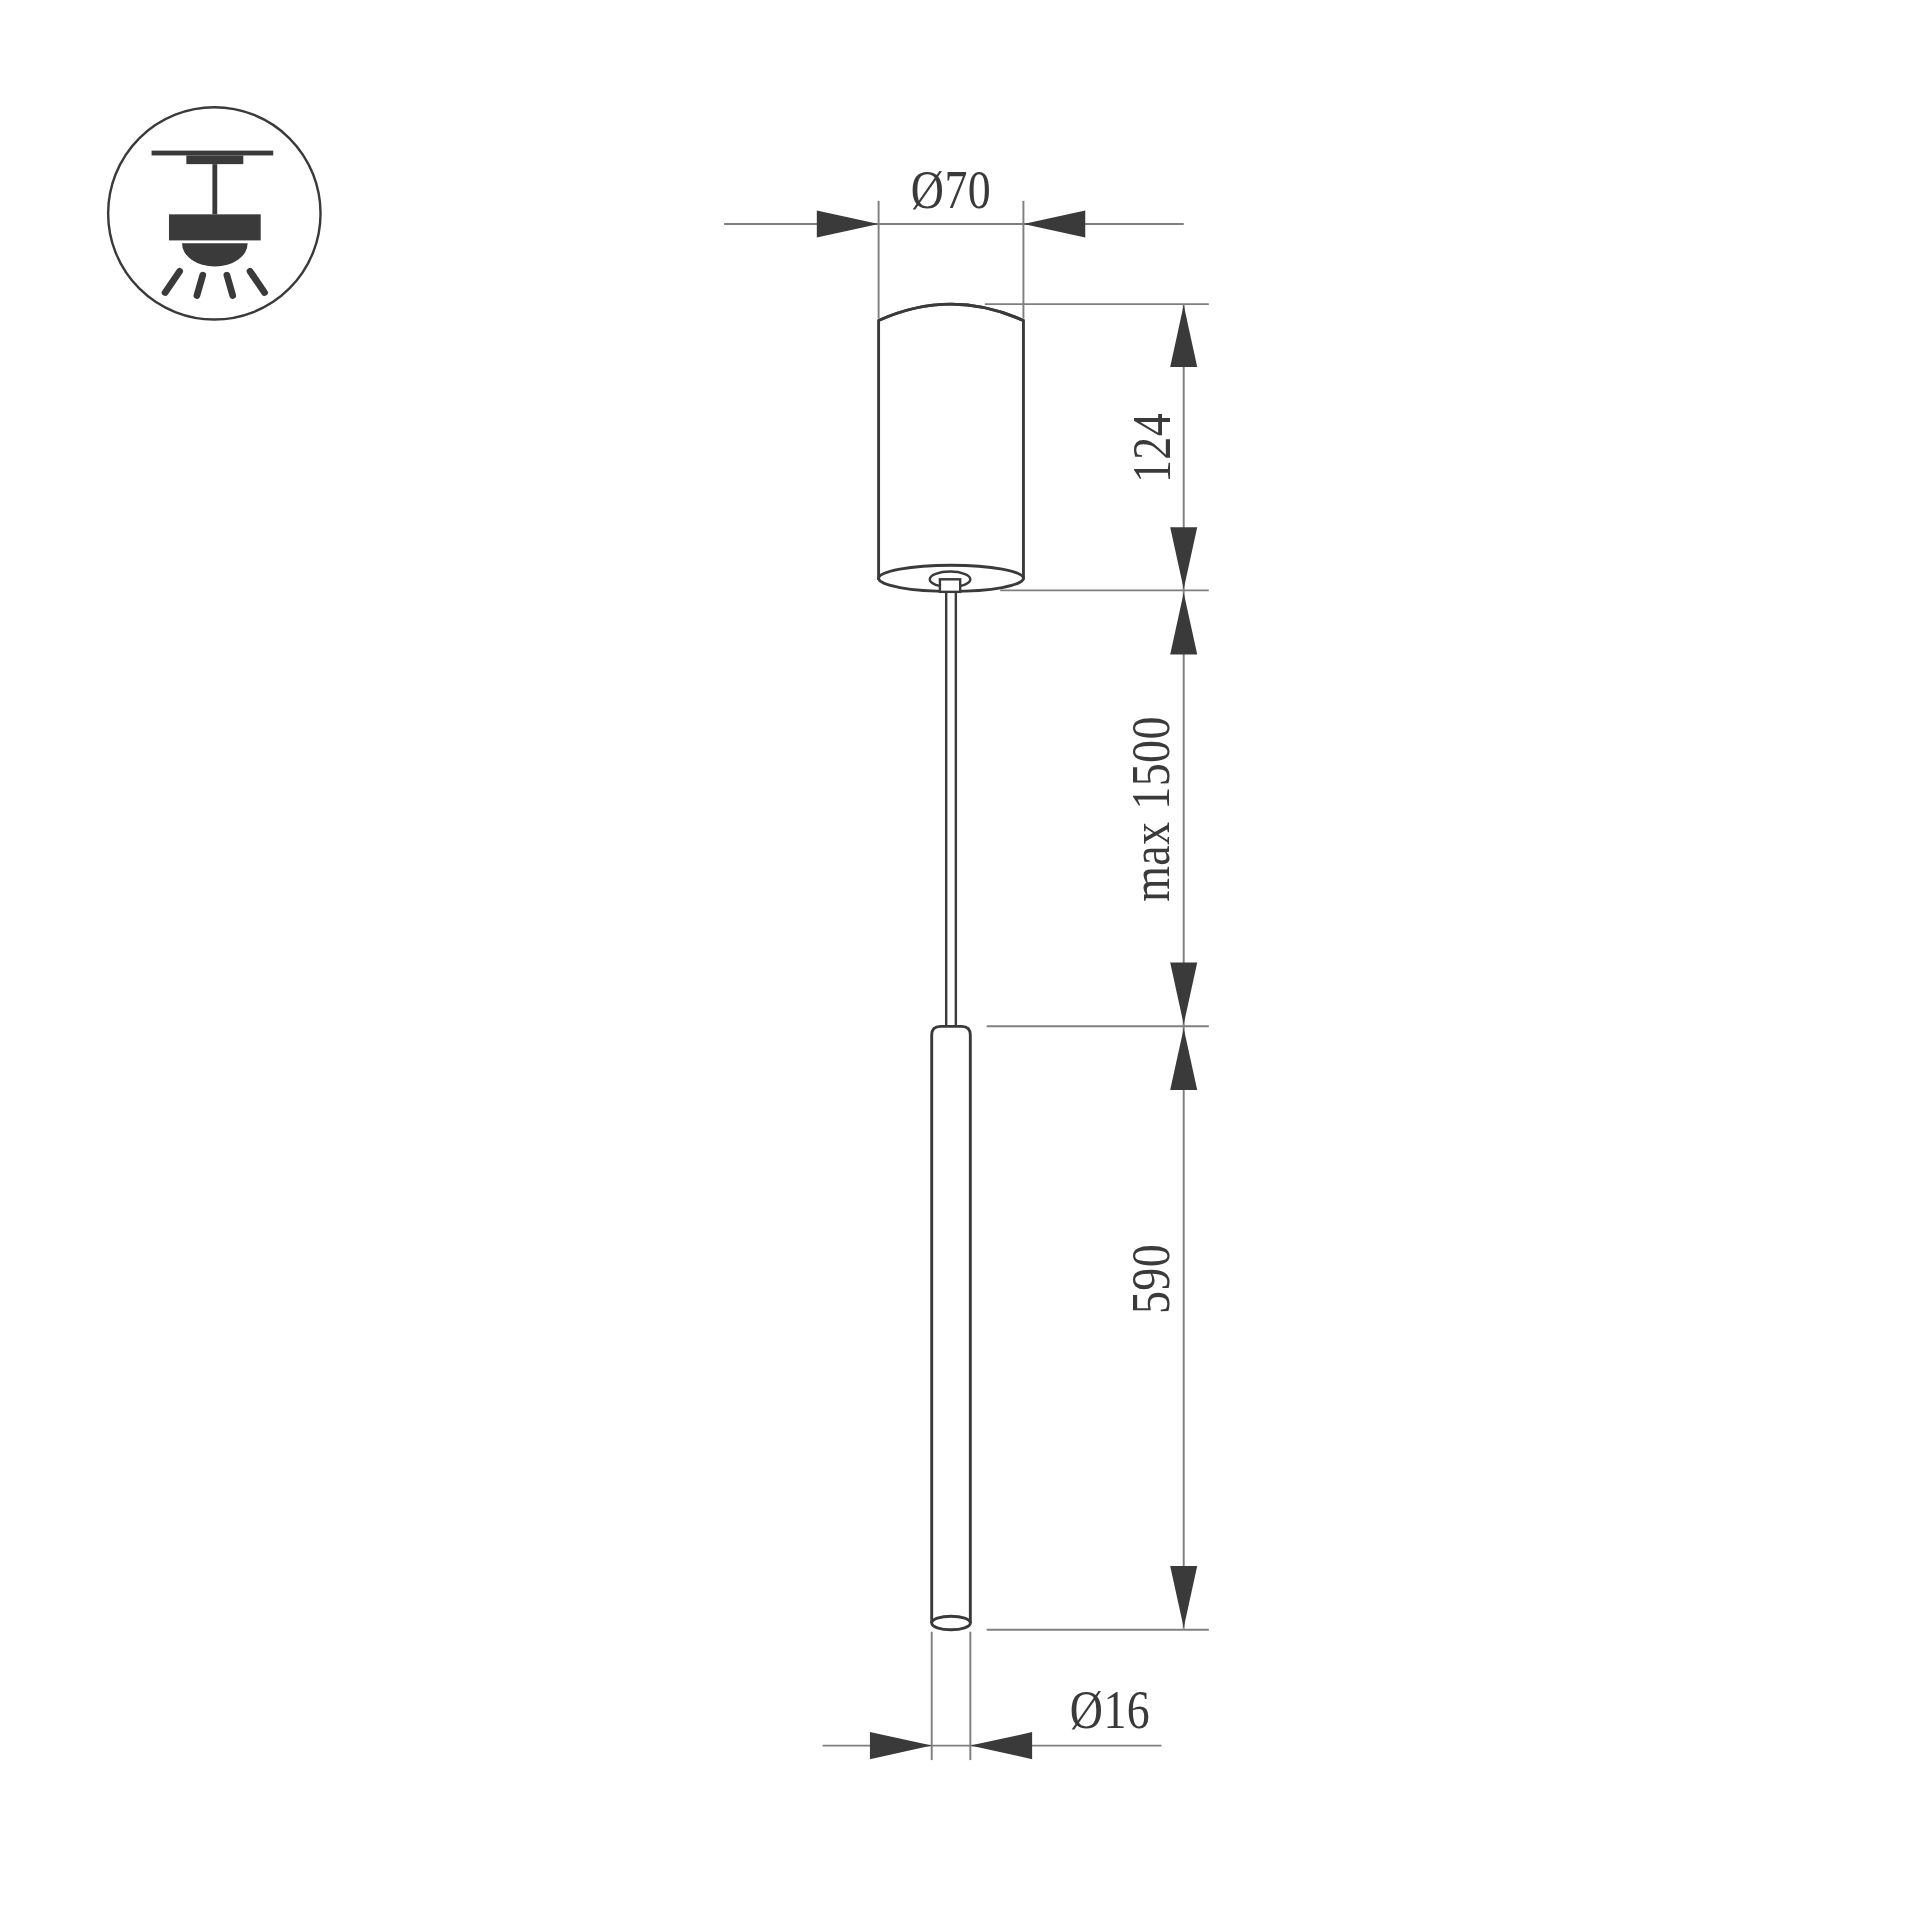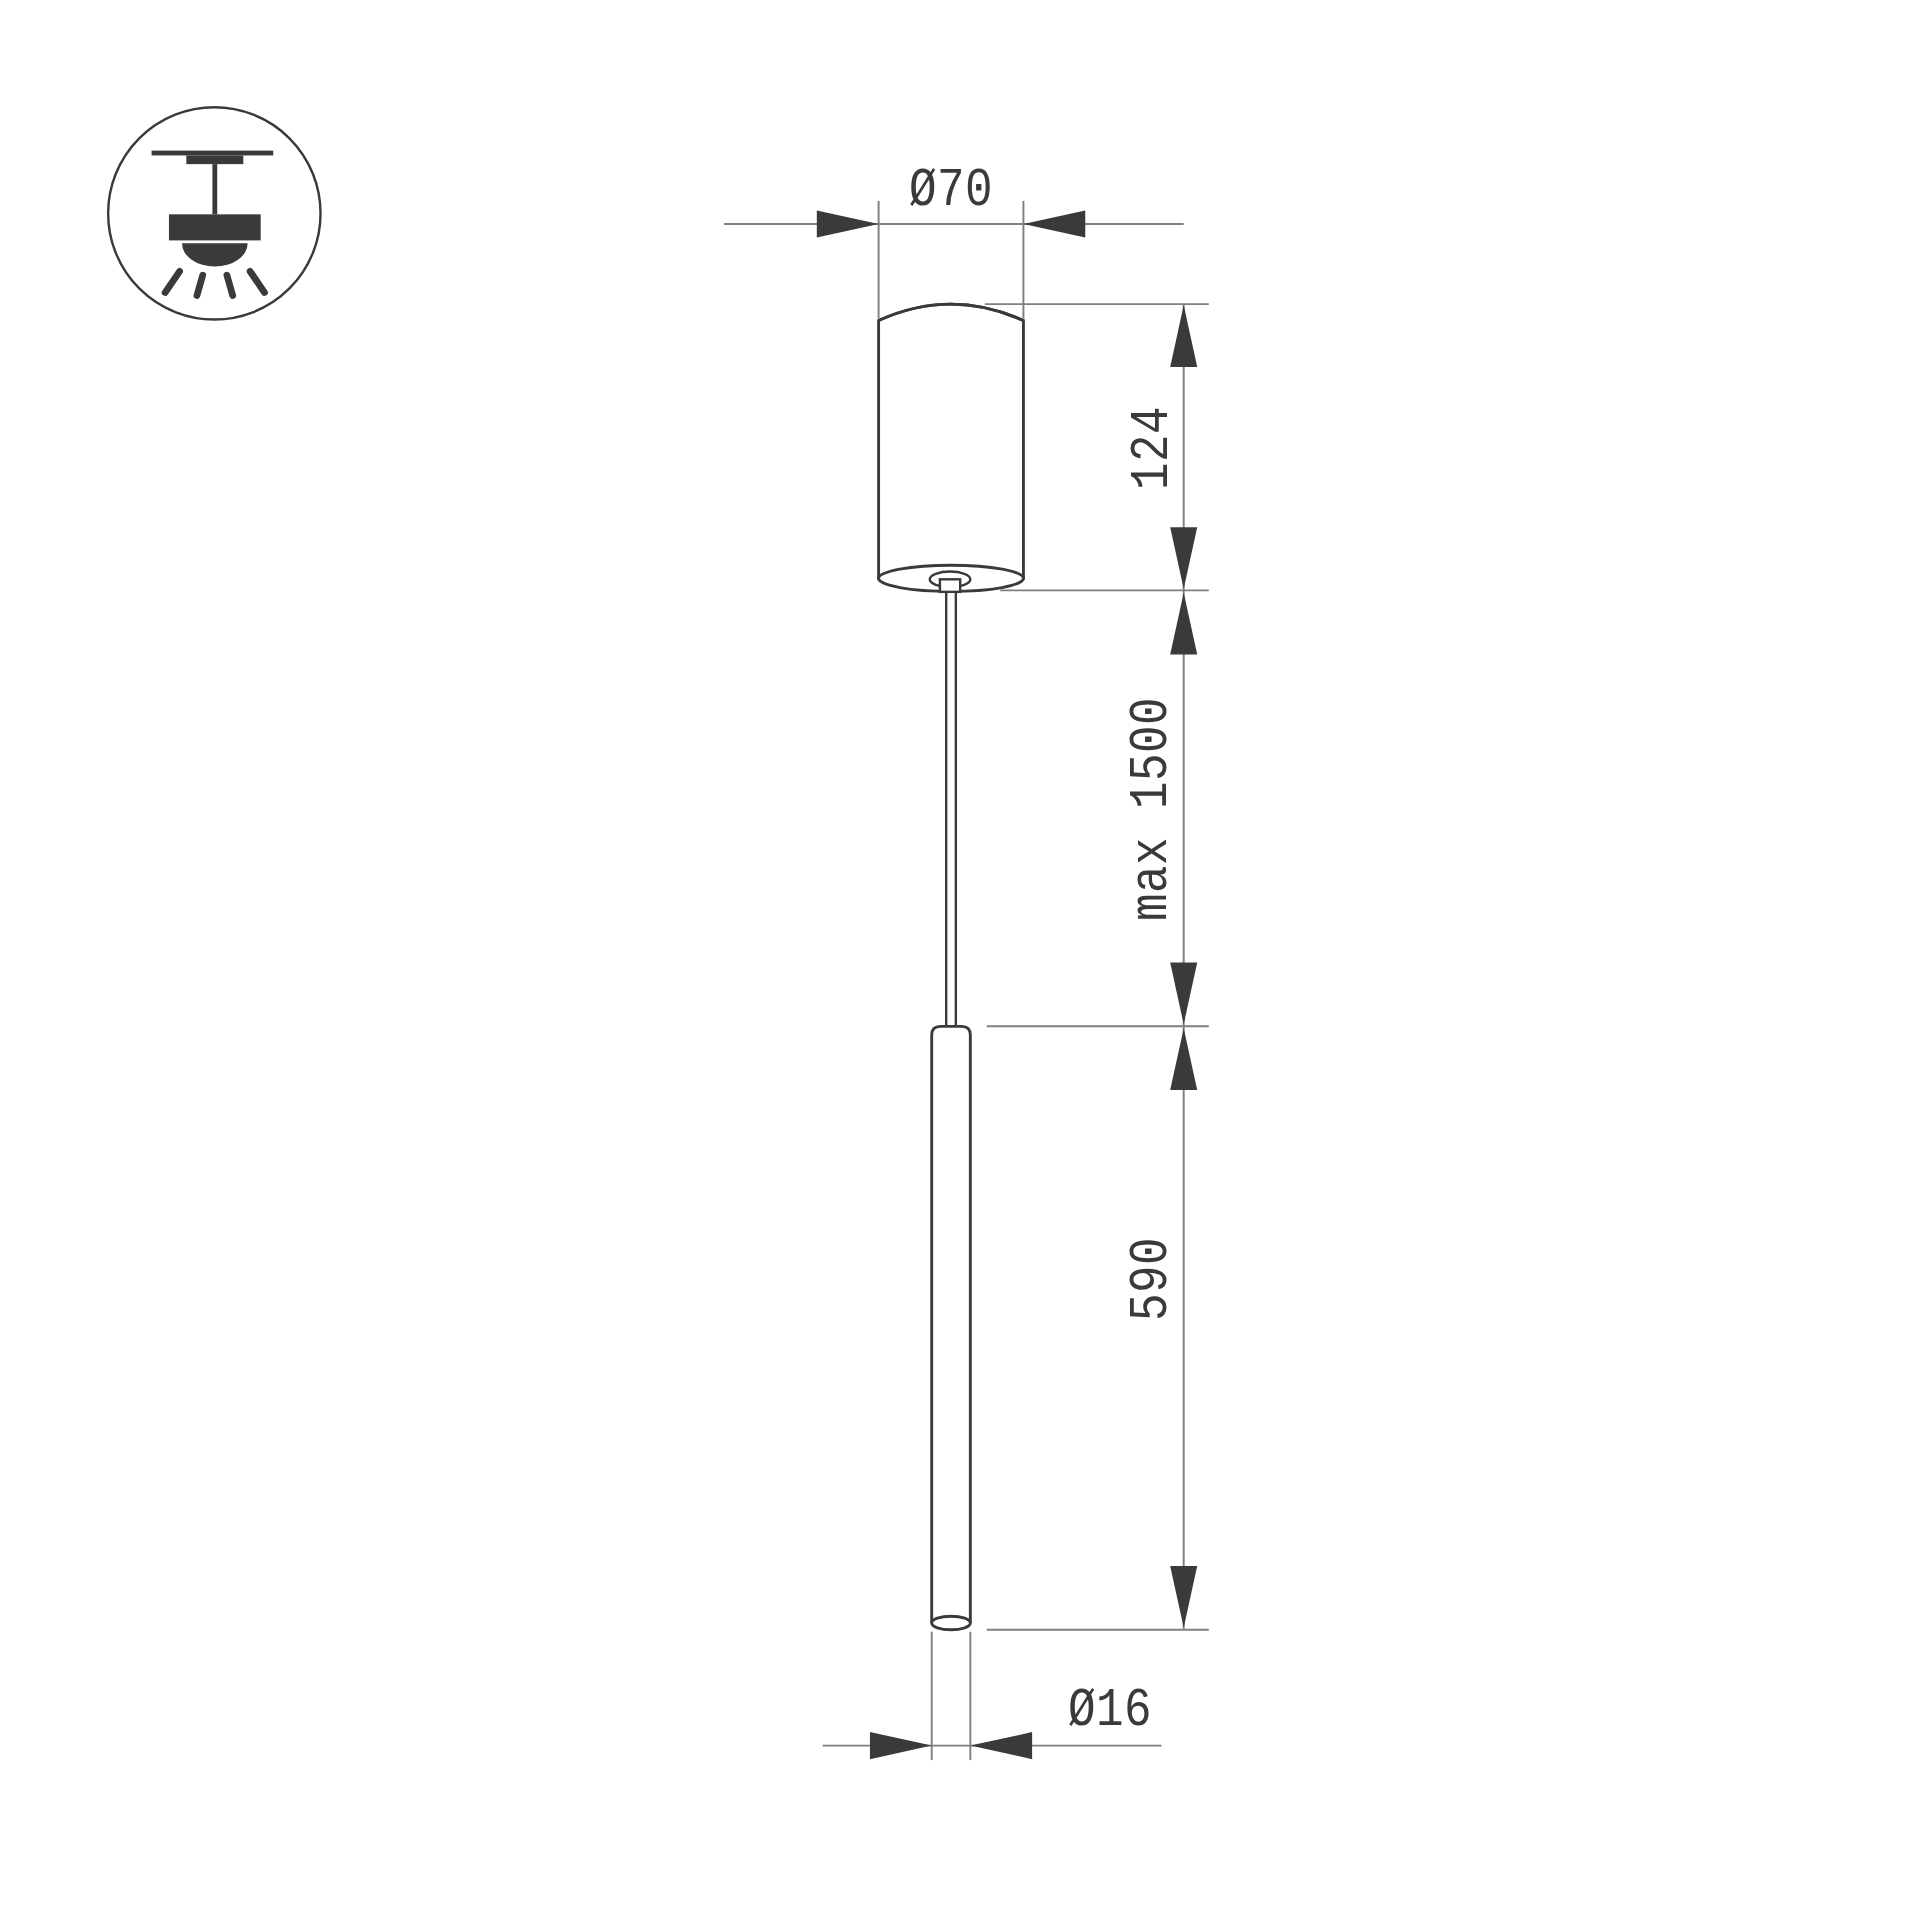--- a/index.html
+++ b/index.html
@@ -1,21 +1,21 @@
 <!DOCTYPE html>
 <html style="--c-background: #ffffff; --c-outline: #3a3a3a; --c-dimension: #7f7f7f; --c-arrow: #3a3a3a; --c-text: #3a3a3a;"><head>
 <meta charset="utf-8">
 <style>
   html,body{margin:0;padding:0;background:#fff;}
   .canvas{
     position:relative;
     width:1931px;height:1931px;
     background:var(--c-background,#ffffff);
     overflow:hidden;
-    font-family:Liberation Mono, monospace;
+    font-family:Liberation Serif, serif;
   }
   .canvas svg{position:absolute;left:0;top:0;}
   
   .ol  {fill:none;stroke:var(--c-outline,#3a3a3a);stroke-width:3;}
   .olf {fill:#ffffff;stroke:var(--c-outline,#3a3a3a);stroke-width:3;}
   .thin{fill:#ffffff;stroke:var(--c-outline,#3a3a3a);stroke-width:2.5;}
   .wire{fill:none;stroke:var(--c-outline,#3a3a3a);stroke-width:2.5;}
   .gray{fill:none;stroke:var(--c-dimension,#7f7f7f);stroke-width:2;}
   .arr {fill:var(--c-arrow,#3a3a3a);stroke:none;}
   .icon-stroke{fill:none;stroke:var(--c-outline,#3a3a3a);stroke-width:2.5;}

